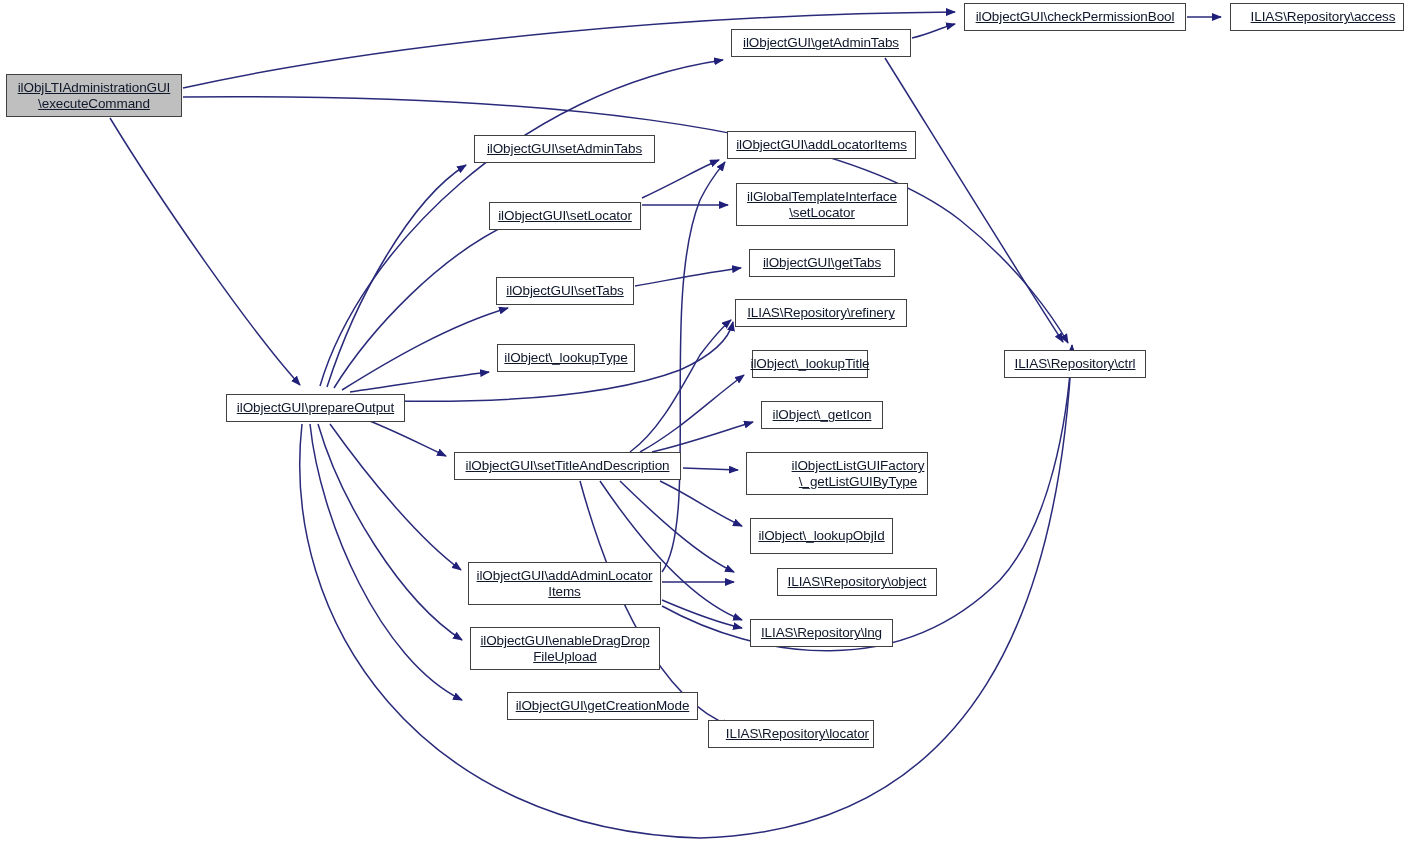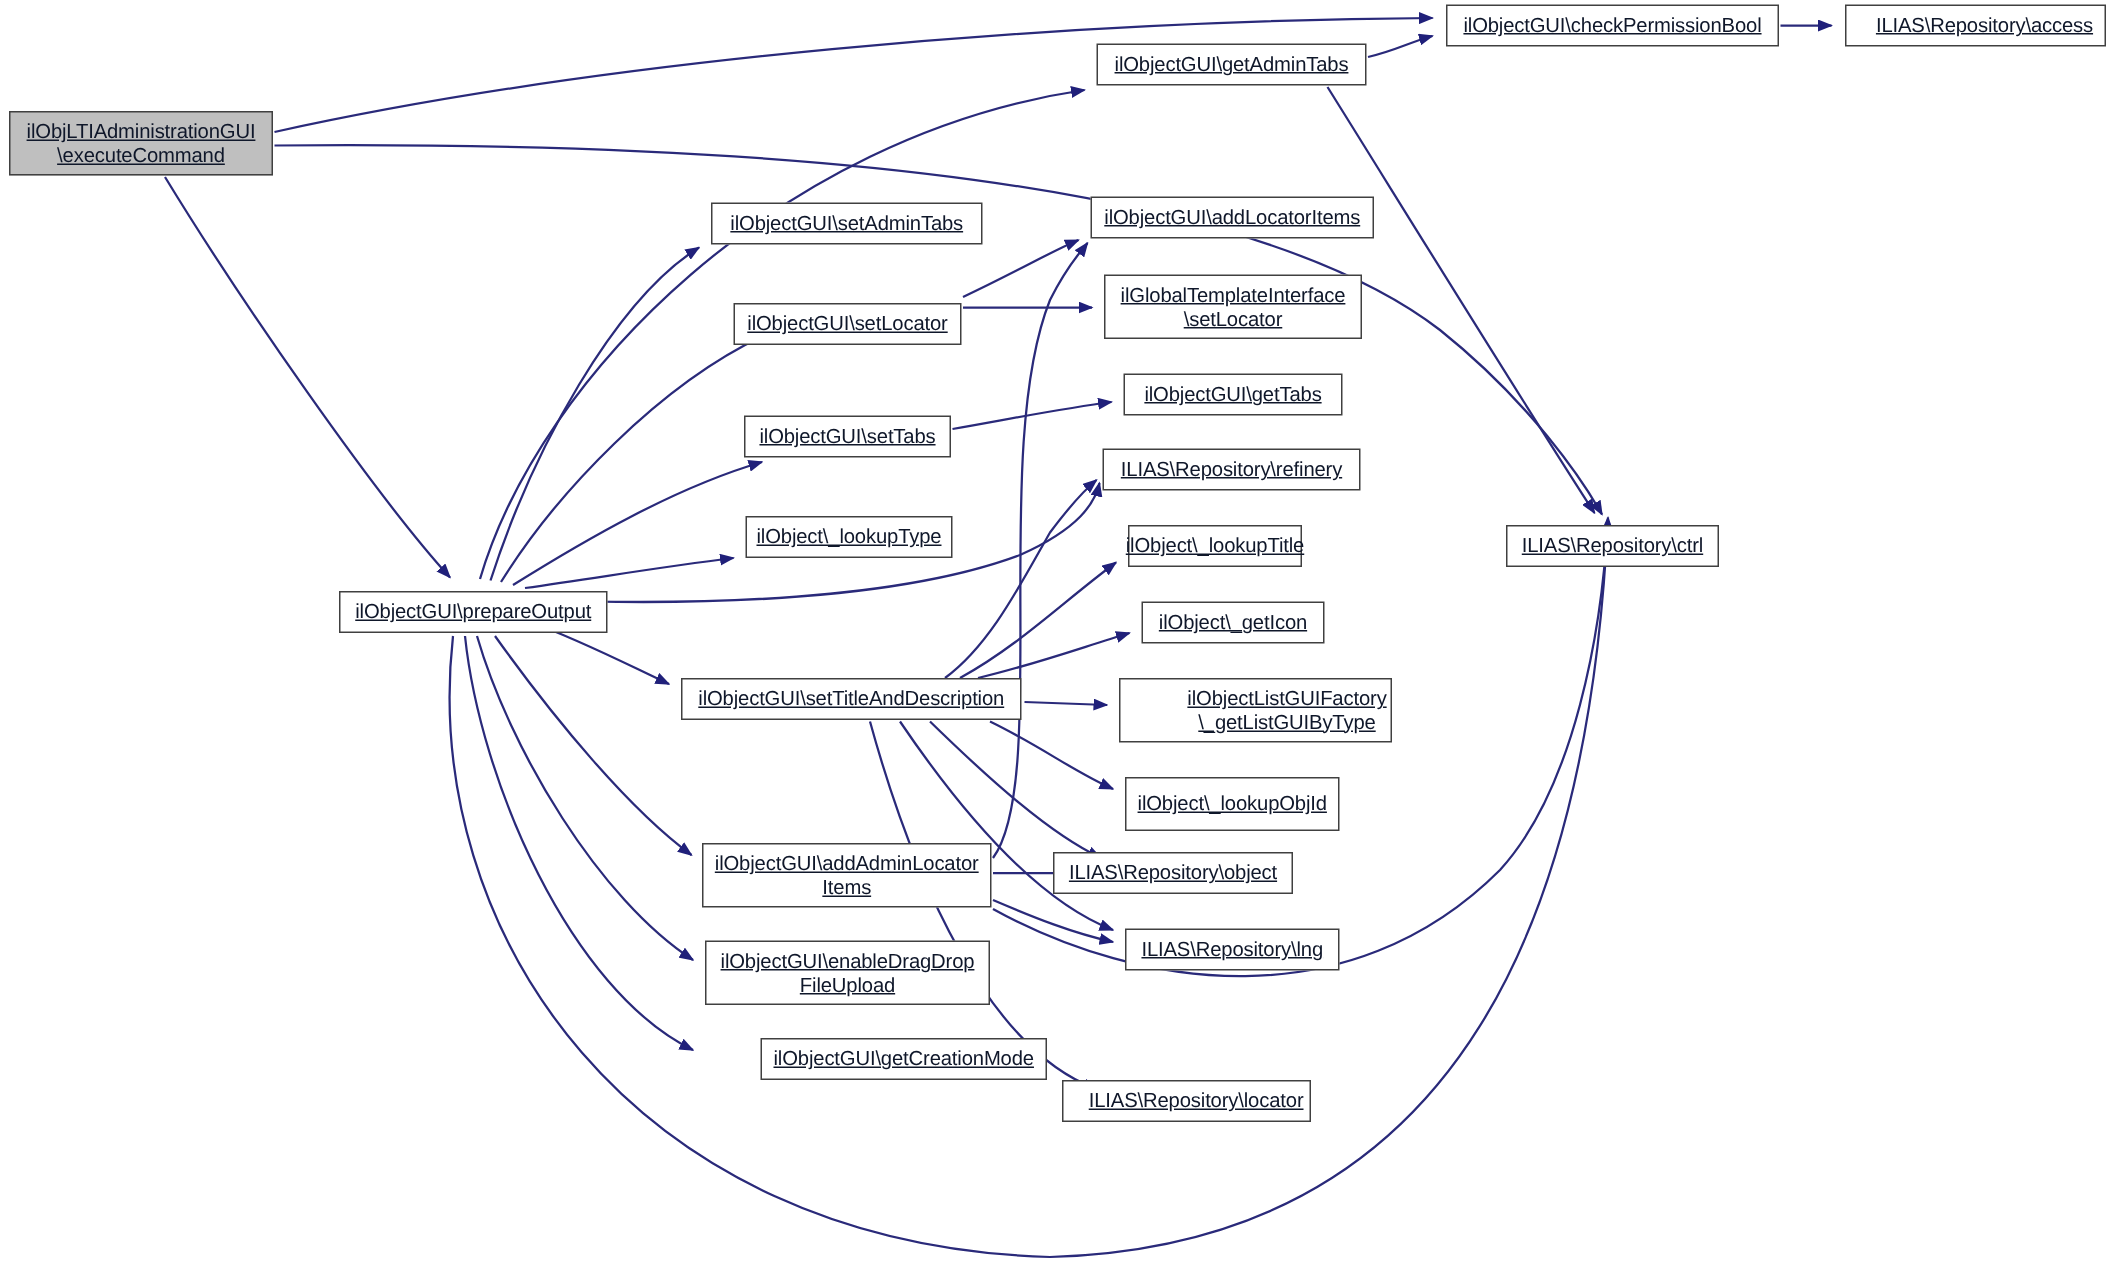--- a/index.html
+++ b/index.html
@@ -109,20 +109,20 @@
   <div class="node" style="left: 752px; top: 350px; width: 116px; height: 28px;"><span>ilObject\_lookupTitle</span></div>
   <div class="node" style="left: 1004px; top: 350px; width: 142px; height: 28px;"><span>ILIAS\Repository\ctrl</span></div>
   <div class="node" style="left: 761px; top: 401px; width: 122px; height: 28px;"><span>ilObject\_getIcon</span></div>
   <div class="node" style="left: 226px; top: 394px; width: 179px; height: 28px;"><span>ilObjectGUI\prepareOutput</span></div>
   <div class="node" style="left: 454px; top: 452px; width: 227px; height: 28px;"><span>ilObjectGUI\setTitleAndDescription</span></div>
   <div class="node" style="left: 746px; top: 452px; width: 182px; height: 43px; padding-left: 42px;"><span>ilObjectListGUIFactory
 \_getListGUIByType</span></div>
   <div class="node" style="left: 750px; top: 518px; width: 143px; height: 36px;"><span>ilObject\_lookupObjId</span></div>
   <div class="node" style="left: 468px; top: 562px; width: 193px; height: 43px;"><span>ilObjectGUI\addAdminLocator
 Items</span></div>
-  <div class="node" style="left: 702px; top: 568px; width: 160px; height: 28px;"><span>ILIAS\Repository\object</span></div>
+  <div class="node" style="left: 777px; top: 568px; width: 160px; height: 28px;"><span>ILIAS\Repository\object</span></div>
   <div class="node" style="left: 750px; top: 619px; width: 143px; height: 28px;"><span>ILIAS\Repository\lng</span></div>
   <div class="node" style="left: 470px; top: 627px; width: 190px; height: 43px;"><span>ilObjectGUI\enableDragDrop
 FileUpload</span></div>
   <div class="node" style="left: 470px; top: 692px; width: 191px; height: 28px; margin-left: 37px;"><span>ilObjectGUI\getCreationMode</span></div>
   <div class="node" style="left: 708px; top: 720px; width: 166px; height: 28px; justify-content: flex-end;"><span>ILIAS\Repository\locator</span></div>
 
 </div>
 
 </body></html>

